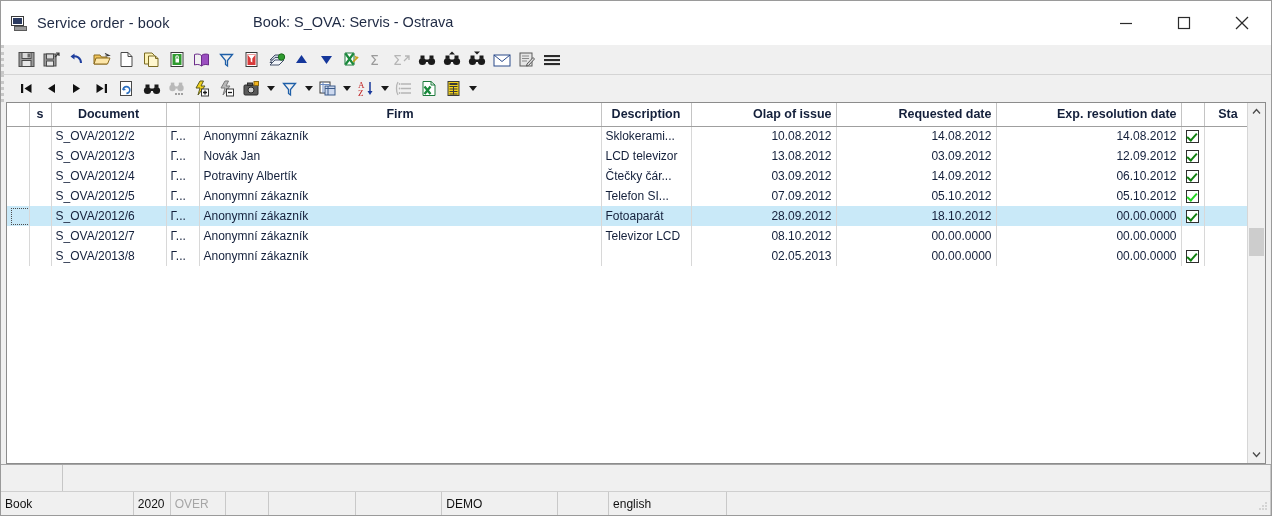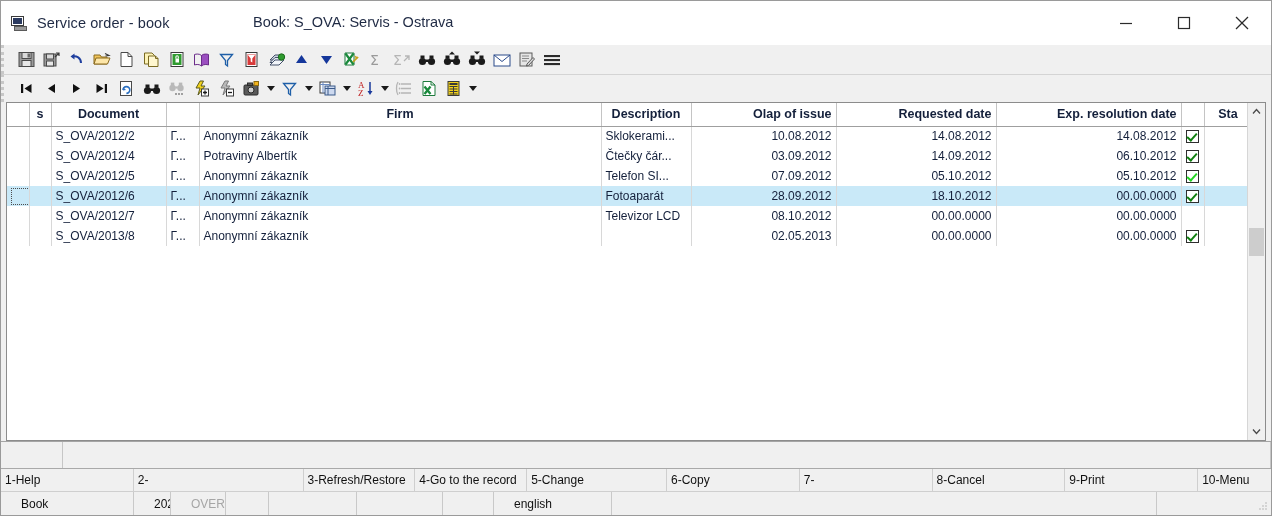--- a/index.html
+++ b/index.html
@@ -396,21 +396,21 @@
     display: flex;
     align-items: stretch;
     flex: 0 0 auto;
     position: relative;
   }
   .st-cell {
     font-size: 12px;
     color: #111;
     display: flex;
     align-items: center;
-    padding-left: 20px;
+    padding-left: 4px;
     border-right: 1px solid #c9c9c9;
     box-sizing: border-box;
     white-space: nowrap;
     overflow: hidden;
   }
   .st-cell.dim { color: #a6a6a6; }
   .grip {
     position: absolute;
     right: 3px;
     bottom: 3px;
@@ -815,20 +815,33 @@
               <tr class="row">
                 <td class="marker"></td>
                 <td class="ctr"></td>
                 <td>S_OVA/2012/2</td>
                 <td>Γ...</td>
                 <td>Anonymní zákazník</td>
                 <td>Sklokerami...</td>
                 <td class="num">10.08.2012</td>
                 <td class="num">14.08.2012</td>
                 <td class="num">14.08.2012</td>
+                <td class="ctr"><span class="chk"></span></td>
+                <td></td>
+              </tr>
+              <tr class="row">
+                <td class="marker"></td>
+                <td class="ctr"></td>
+                <td>S_OVA/2012/3</td>
+                <td>Γ...</td>
+                <td>Novák Jan</td>
+                <td>LCD televizor</td>
+                <td class="num">13.08.2012</td>
+                <td class="num">03.09.2012</td>
+                <td class="num">12.09.2012</td>
                 <td class="ctr"><span class="chk"></span></td>
                 <td></td>
               </tr>
               <tr class="row">
                 <td class="marker"></td>
                 <td class="ctr"></td>
                 <td>S_OVA/2012/4</td>
                 <td>Γ...</td>
                 <td>Potraviny Albertík</td>
                 <td>Čtečky čár...</td>
@@ -911,40 +924,29 @@
         </div>
       </div>
     </div>
   </div>
 
   <div class="gridfooter">
     <div class="gf-cell" style="width:62px"></div>
     <div class="gf-cell" style="flex:1"></div>
   </div>
 
-  <div class="fkeys" id="fkeys">
-      <div class="fkey" style="width: 133px;">1-Help</div>
-      <div class="fkey" style="width: 170px;">2-</div>
-      <div class="fkey" style="width: 112px;">3-Refresh/Restore</div>
-      <div class="fkey" style="width: 112px;">4-Go to the record</div>
-      <div class="fkey" style="width: 140px;">5-Change</div>
-      <div class="fkey" style="width: 133px;">6-Copy</div>
-      <div class="fkey" style="width: 133px;">7-</div>
-      <div class="fkey" style="width: 133px;">8-Cancel</div>
-      <div class="fkey" style="width: 133px;">9-Print</div>
-      <div class="fkey" style="width: 73px;">10-Menu</div>
-    </div>
 
   <div class="statusbar" id="statusbar">
     <div class="st-cell" style="width: 133px;">Book</div>
       <div class="st-cell" style="width: 37px;">2020</div>
       <div class="st-cell dim" style="width: 55px;">OVER</div>
       <div class="st-cell" style="width: 43px;"></div>
       <div class="st-cell" style="width: 88px;"></div>
       <div class="st-cell" style="width: 86px;"></div>
+      <div class="st-cell" style="width: 116px;">DEMO</div>
       <div class="st-cell" style="width: 51px;"></div>
       <div class="st-cell" style="width: 118px;">english</div>
       <div class="st-cell" style="width: 545px;"></div>
       <div class="grip">
       <svg width="12" height="12" viewBox="0 0 12 12">
         <circle cx="10" cy="3" r="0.8" fill="#b0b0b0"></circle>
         <circle cx="7" cy="6" r="0.8" fill="#b0b0b0"></circle>
           <circle cx="10" cy="6" r="0.8" fill="#b0b0b0"></circle>
         <circle cx="4" cy="9" r="0.8" fill="#b0b0b0"></circle>
           <circle cx="7" cy="9" r="0.8" fill="#b0b0b0"></circle>

